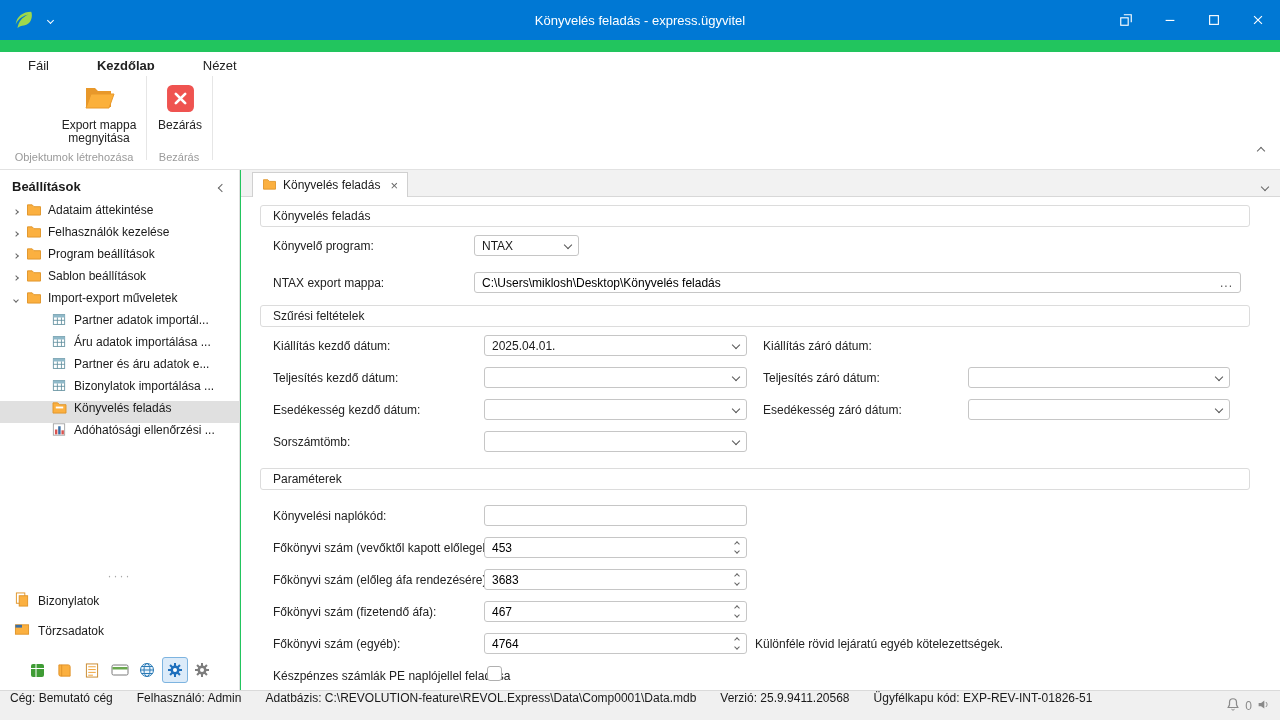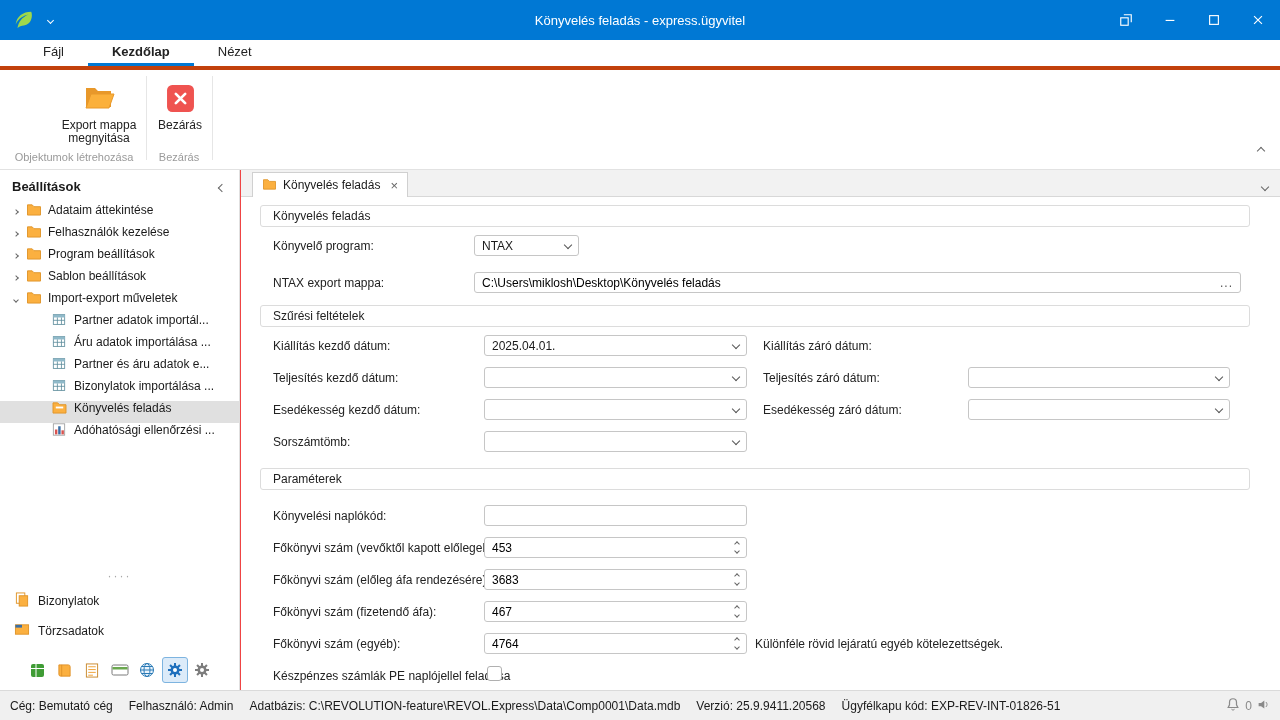--- a/index.html
+++ b/index.html
@@ -1,37 +1,37 @@
 <!DOCTYPE html>
 <html><head>
 <meta charset="utf-8">
 <style>
 *{box-sizing:border-box;margin:0;padding:0}
 html,body{width:1280px;height:720px;overflow:hidden;font-family:"Liberation Sans",sans-serif}
-.app{position:relative;width:1280px;height:720px;background:#ef4444;font-size:12px;color:#1a1a1a}
+.app{position:relative;width:1280px;height:720px;background:#22c55e;font-size:12px;color:#1a1a1a}
 
 
 .cv{display:inline-block;width:6px;height:6px;border-right:1.5px solid #666;border-bottom:1.5px solid #666}
 .cv.down{transform:rotate(45deg)}
 .cv.up{transform:rotate(225deg)}
 .cv.right{transform:rotate(-45deg)}
 .cv.left{transform:rotate(135deg)}
 .cv.white{border-color:#fff;width:5px;height:5px}
 .cv.tiny{width:4px;height:4px;border-width:1.2px}
 
 
 .titlebar{position:absolute;left:0;top:0;width:1280px;height:40px;background:#0078d4;display:flex;align-items:center;color:#fff}
 .logo{margin-left:12px;display:flex;align-items:center}
 .tb-caret{margin-left:14px;margin-top:-3px}
 .tb-title{position:absolute;left:0;right:0;text-align:center;font-size:13px;pointer-events:none}
 .winbtns{position:absolute;right:0;top:0;height:40px;display:flex}
 .winbtn{width:44px;height:40px;display:flex;align-items:center;justify-content:center}
 
 
-.menubar{position:absolute;left:0;top:40px;width:1280px;height:30px;background:#fff;border-bottom:4px solid #c2410c;display:flex;padding-left:19px}
+.menubar{position:absolute;left:0;top:52px;width:1280px;height:30px;background:#fff;border-bottom:1px solid #c2410c;display:flex;padding-left:4px}
 .menutab{padding:0 24px;display:flex;align-items:center;font-size:13px;color:#222;border-bottom:3px solid transparent}
 .menutab.active{font-weight:bold;border-bottom:3px solid #0078d4}
 
 
 .ribbon{position:absolute;left:0;top:70px;width:1280px;height:100px;background:#fff;border-bottom:1px solid #e2e2e2}
 .rbtn{position:absolute;top:6px;height:82px;display:flex;flex-direction:column;align-items:center;text-align:center;font-size:12px;color:#222}
 .rbtn .ricon{height:36px;display:flex;align-items:center;justify-content:center;margin-top:4px}
 .rbtn .rlabel{margin-top:3px;line-height:13px}
 .rsep{position:absolute;top:6px;height:84px;width:1px;background:#e6e6e6}
 .rgrouplabel{position:absolute;bottom:6px;text-align:center;font-size:11px;color:#9a9a9a;overflow:hidden;white-space:nowrap}
@@ -64,21 +64,21 @@
 .combo,.txtfield,.spinfield{position:absolute;height:21px;border:1px solid #c6c6c6;border-radius:3px;background:#fff;display:flex;align-items:center;padding:0 7px;z-index:2}
 .combo .cvs{margin-left:auto;margin-top:-2px;border-color:#555}
 .txtfield input,.spinfield input{border:none;outline:none;background:transparent;font-family:inherit;font-size:12px;flex:1;min-width:0;padding:0}
 .dots{margin-left:auto;color:#555;letter-spacing:1px;padding-left:6px}
 .spinfield input{text-align:left;padding-right:4px}
 .spinbtns{display:flex;flex-direction:column;gap:3px;margin-left:2px}
 .note{position:absolute;color:#222;z-index:1}
 .cb{position:absolute;appearance:none;width:15px;height:15px;border:1px solid #b0b0b0;border-radius:3px;background:#fff;z-index:2}
 
 
-.statusbar{position:absolute;left:0;top:690px;width:1280px;height:30px;background:#f0f0f0;border-top:1px solid #dadada;display:flex;align-items:center;gap:16px;padding:0 10px;font-size:12px;color:#1a1a1a;white-space:nowrap}
+.statusbar{position:absolute;left:0;top:690px;width:1280px;height:30px;background:#f0f0f0;border-top:1px solid #dadada;display:flex;gap:24px;padding:0 10px;font-size:12px;color:#1a1a1a;white-space:nowrap}
 .sb-right{margin-left:auto;display:flex;align-items:center;gap:5px;color:#8a8a8a}
 </style>
 </head>
 <body>
 
 <div class="app">
 
   <header class="titlebar">
     <span class="logo">
       <svg width="22" height="22" viewBox="0 0 24 24">

